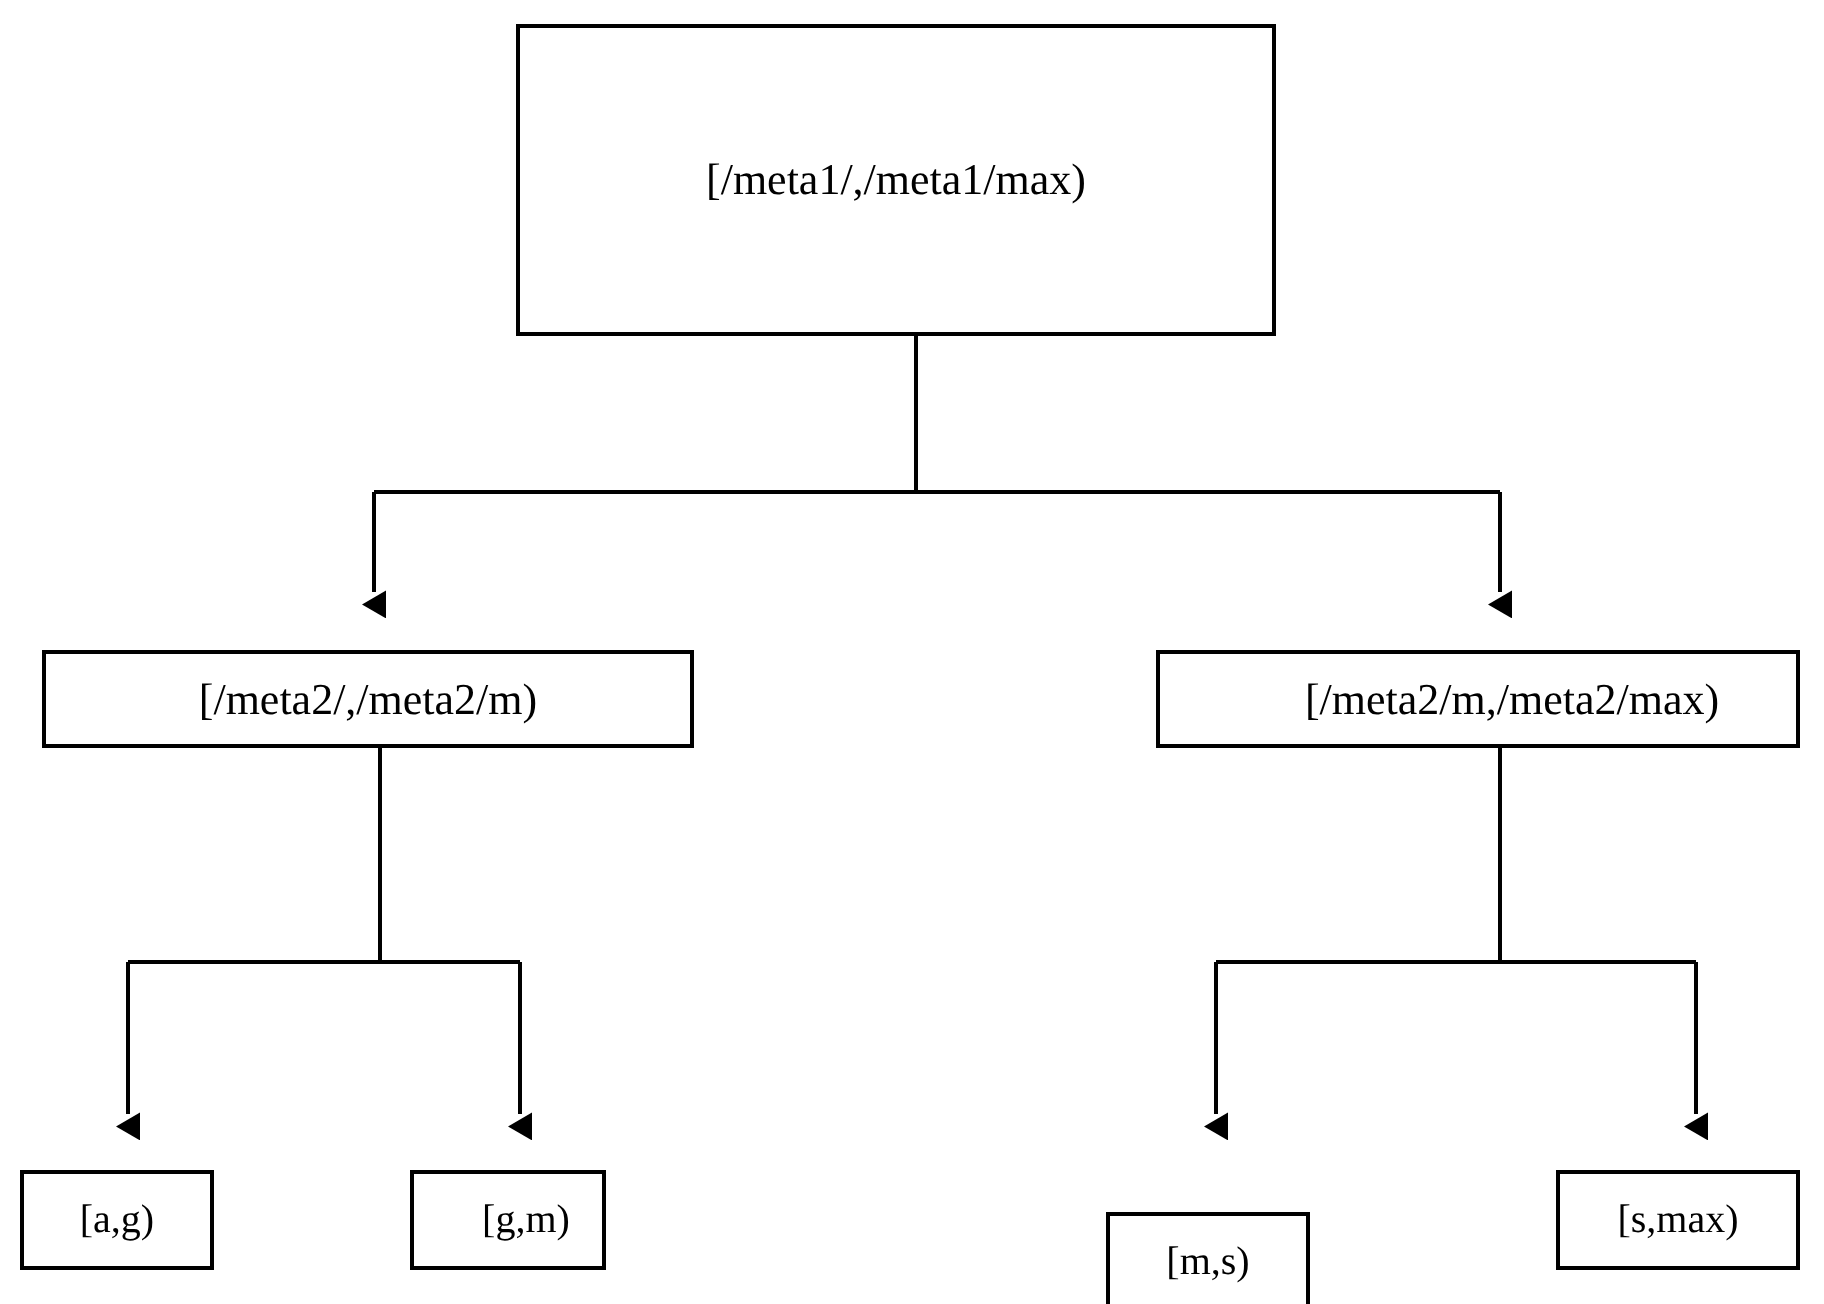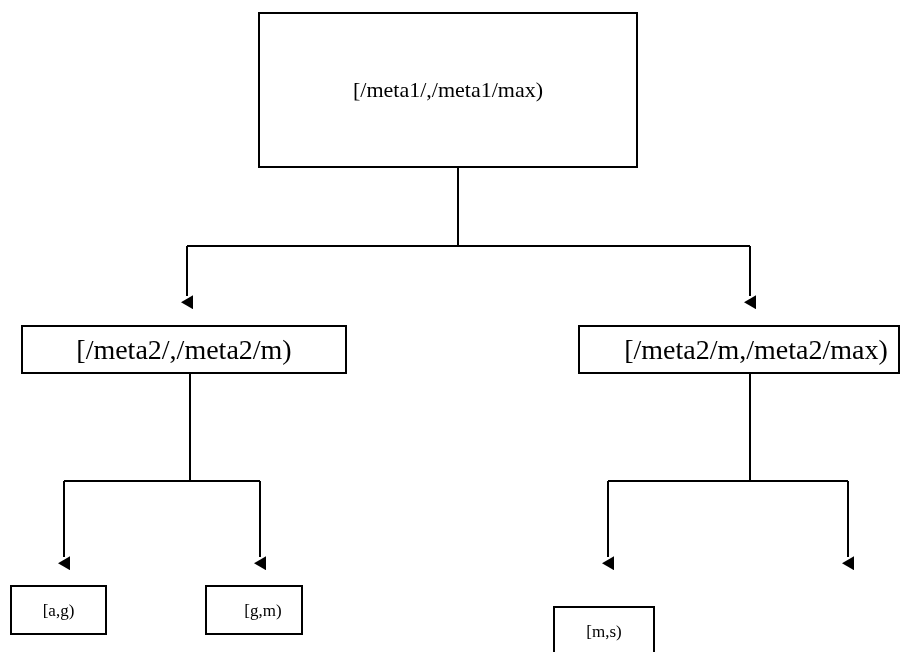--- a/index.html
+++ b/index.html
@@ -37,24 +37,24 @@
     letter-spacing: 0px;
   }
   .node-label {
     display: block;
     line-height: 1;
   }
   .node-root {
     font-size: 22px;
   }
   .node-mid {
-    font-size: 28px;
+    font-size: 22px;
   }
   .node-leaf {
-    font-size: 17px;
+    font-size: 20px;
   }
 </style>
 </head>
 <body>
 
 <div id="canvas">
 
   <svg class="edges" viewBox="0 0 912 652" xmlns="http://www.w3.org/2000/svg">
     <defs>
       <marker id="arrowhead" markerWidth="7" markerHeight="6" refX="0.4" refY="3" orient="auto" markerUnits="strokeWidth">
@@ -104,14 +104,17 @@
   </div>
 
   <div class="node node-leaf" style="left:205px; top:585px; width:98px; height:50px;padding-left:18px;">
     <span class="node-label">[g,m)</span>
   </div>
 
   <div class="node node-leaf" style="left:553px; top:606px; width:102px; height:50px;">
     <span class="node-label">[m,s)</span>
   </div>
 
+  <div class="node node-leaf" style="left:778px; top:585px; width:122px; height:50px;">
+    <span class="node-label">[s,max)</span>
+  </div>
 
 </div>
 
 </body></html>

